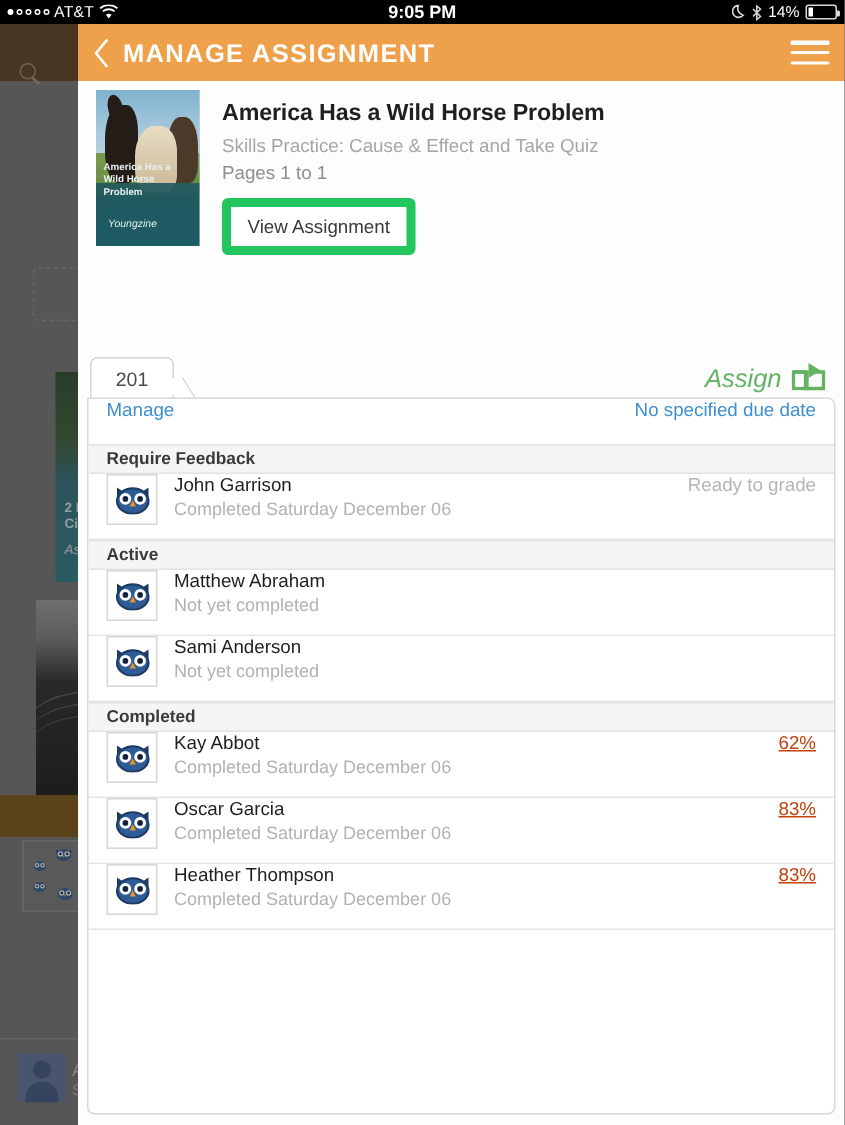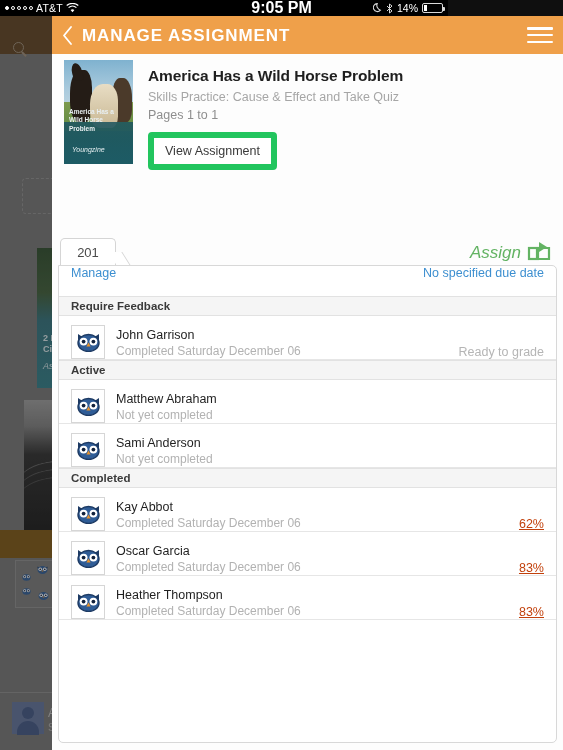--- a/index.html
+++ b/index.html
@@ -91,32 +91,32 @@
     font-size: 12px;
   }
   .bg-sub {
     position: absolute; left: 48px; top: 722px; color: #b0b0b0;
     font-size: 10px;
   }
   .scrim { position: absolute; inset: 0; background: rgba(40,40,40,0.38); }
 
   
   .statusbar {
-    position: absolute; left: 0; top: 0; width: 448px; height: 16px;
+    position: absolute; left: 0; top: 0; width: 563px; height: 16px;
     background: #000; color: #fff; font-size: 10.5px;
     display: flex; align-items: center;
   }
   .sb-left { position: absolute; left: 5px; display: flex; align-items: center; gap: 3px; }
   .sb-dots { display: flex; gap: 2px; align-items: center; }
   .sb-dot { width: 4px; height: 4px; border-radius: 50%; border: 1px solid #fff; }
   .sb-dot.filled { background: #fff; }
   .sb-carrier { font-size: 10.5px; letter-spacing: .2px; }
   .sb-center {
     position: absolute; left: 0; width: 563px; text-align: center;
-    font-size: 16px; font-weight: bold;
+    font-size: 12px; font-weight: bold;
   }
   .sb-right {
     position: absolute; right: 5px; display: flex; align-items: center; gap: 4px;
     font-size: 10.5px;
   }
   .batt-shell {
     width: 21px; height: 10px; border: 1px solid #d8d8d8; border-radius: 2px;
     position: relative; display: inline-block;
   }
   .batt-fill {
@@ -243,21 +243,21 @@
     height: 30px; display: flex; align-items: flex-start; justify-content: space-between;
     padding: 0 12px; font-size: 12.5px; color: #3d8fd0;
   }
   .panel-head .manage { color: #3d8fd0; }
   .panel-head .due { color: #3d8fd0; }
   .section-head {
     background: #f5f5f5; border-top: 1px solid #e2e2e2; border-bottom: 1px solid #e2e2e2;
     padding: 3px 12px; font-size: 11.5px; font-weight: bold; color: #3a3a3a;
   }
   .row {
-    display: flex; align-items: flex-end; height: 44px;
+    display: flex; align-items: flex-start; height: 44px;
     border-bottom: 1px solid #e6e6e6; padding: 0 12px;
   }
   .avatar {
     width: 34px; height: 34px; border: 1px solid #d6d6d6; background: #fff;
     flex: 0 0 34px; position: relative; display: flex;
     align-items: center; justify-content: center;
   }
   .avatar svg { display: block; }
   .row-text { margin-left: 11px; flex: 1; min-width: 0; }
   .row-name { font-size: 12.5px; color: #1f1f1f; line-height: 15px; }

